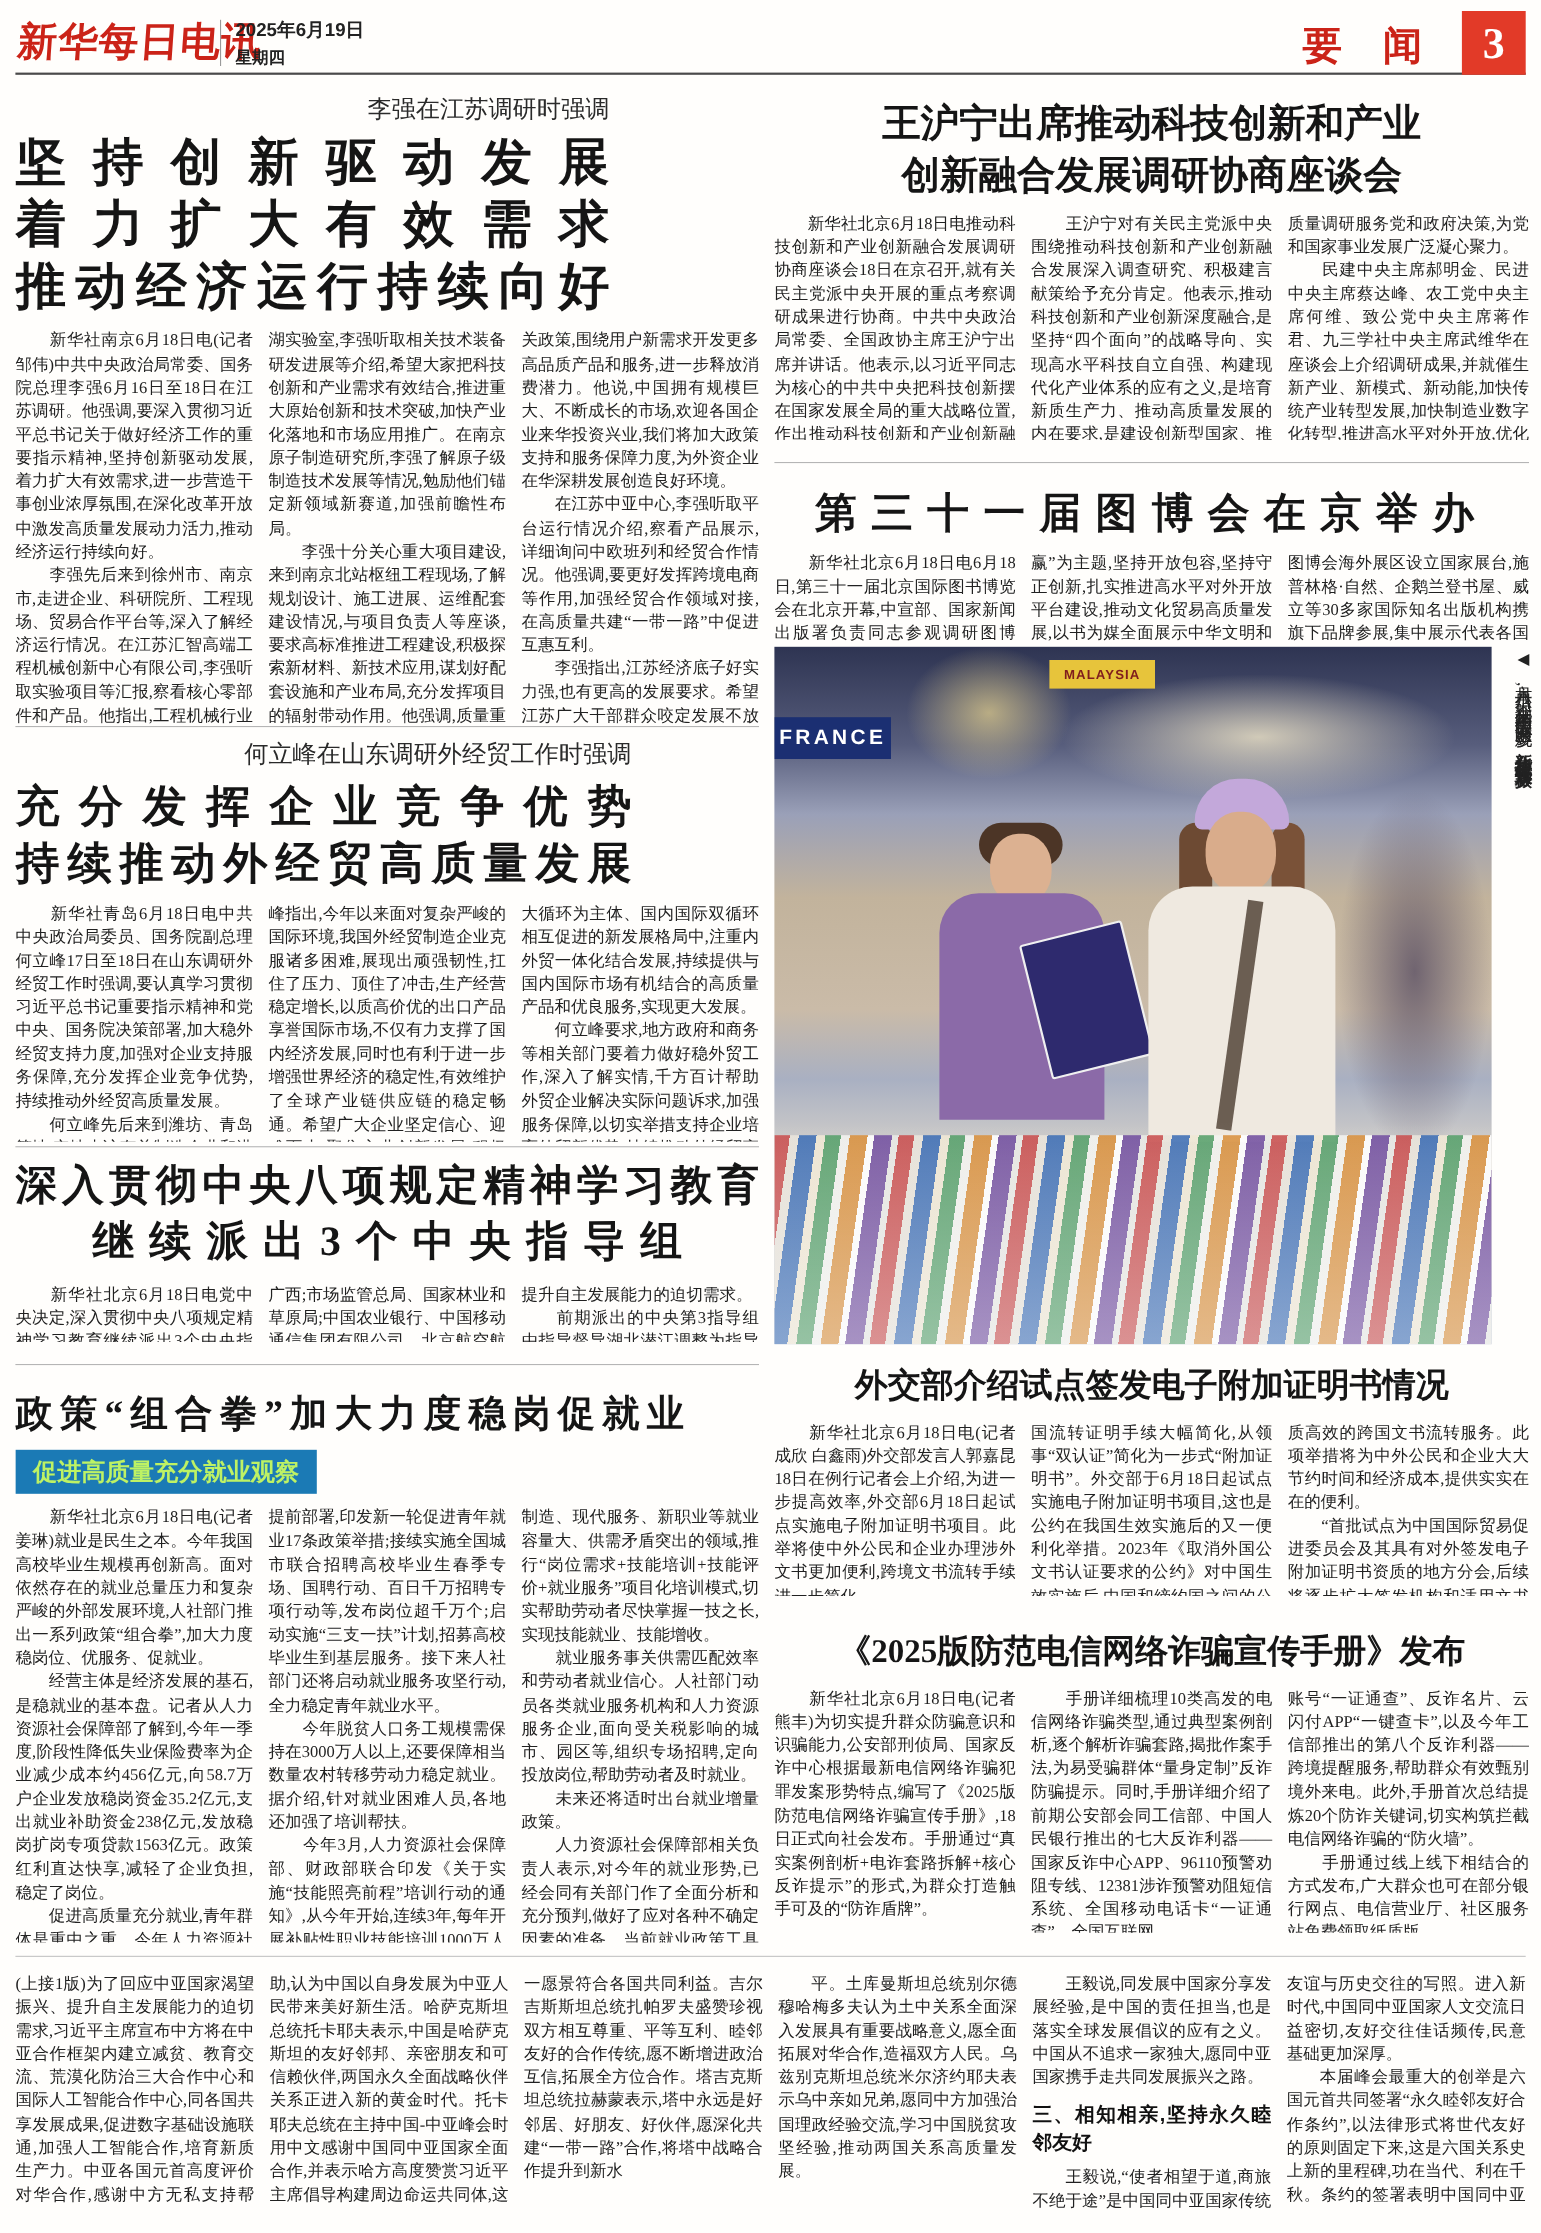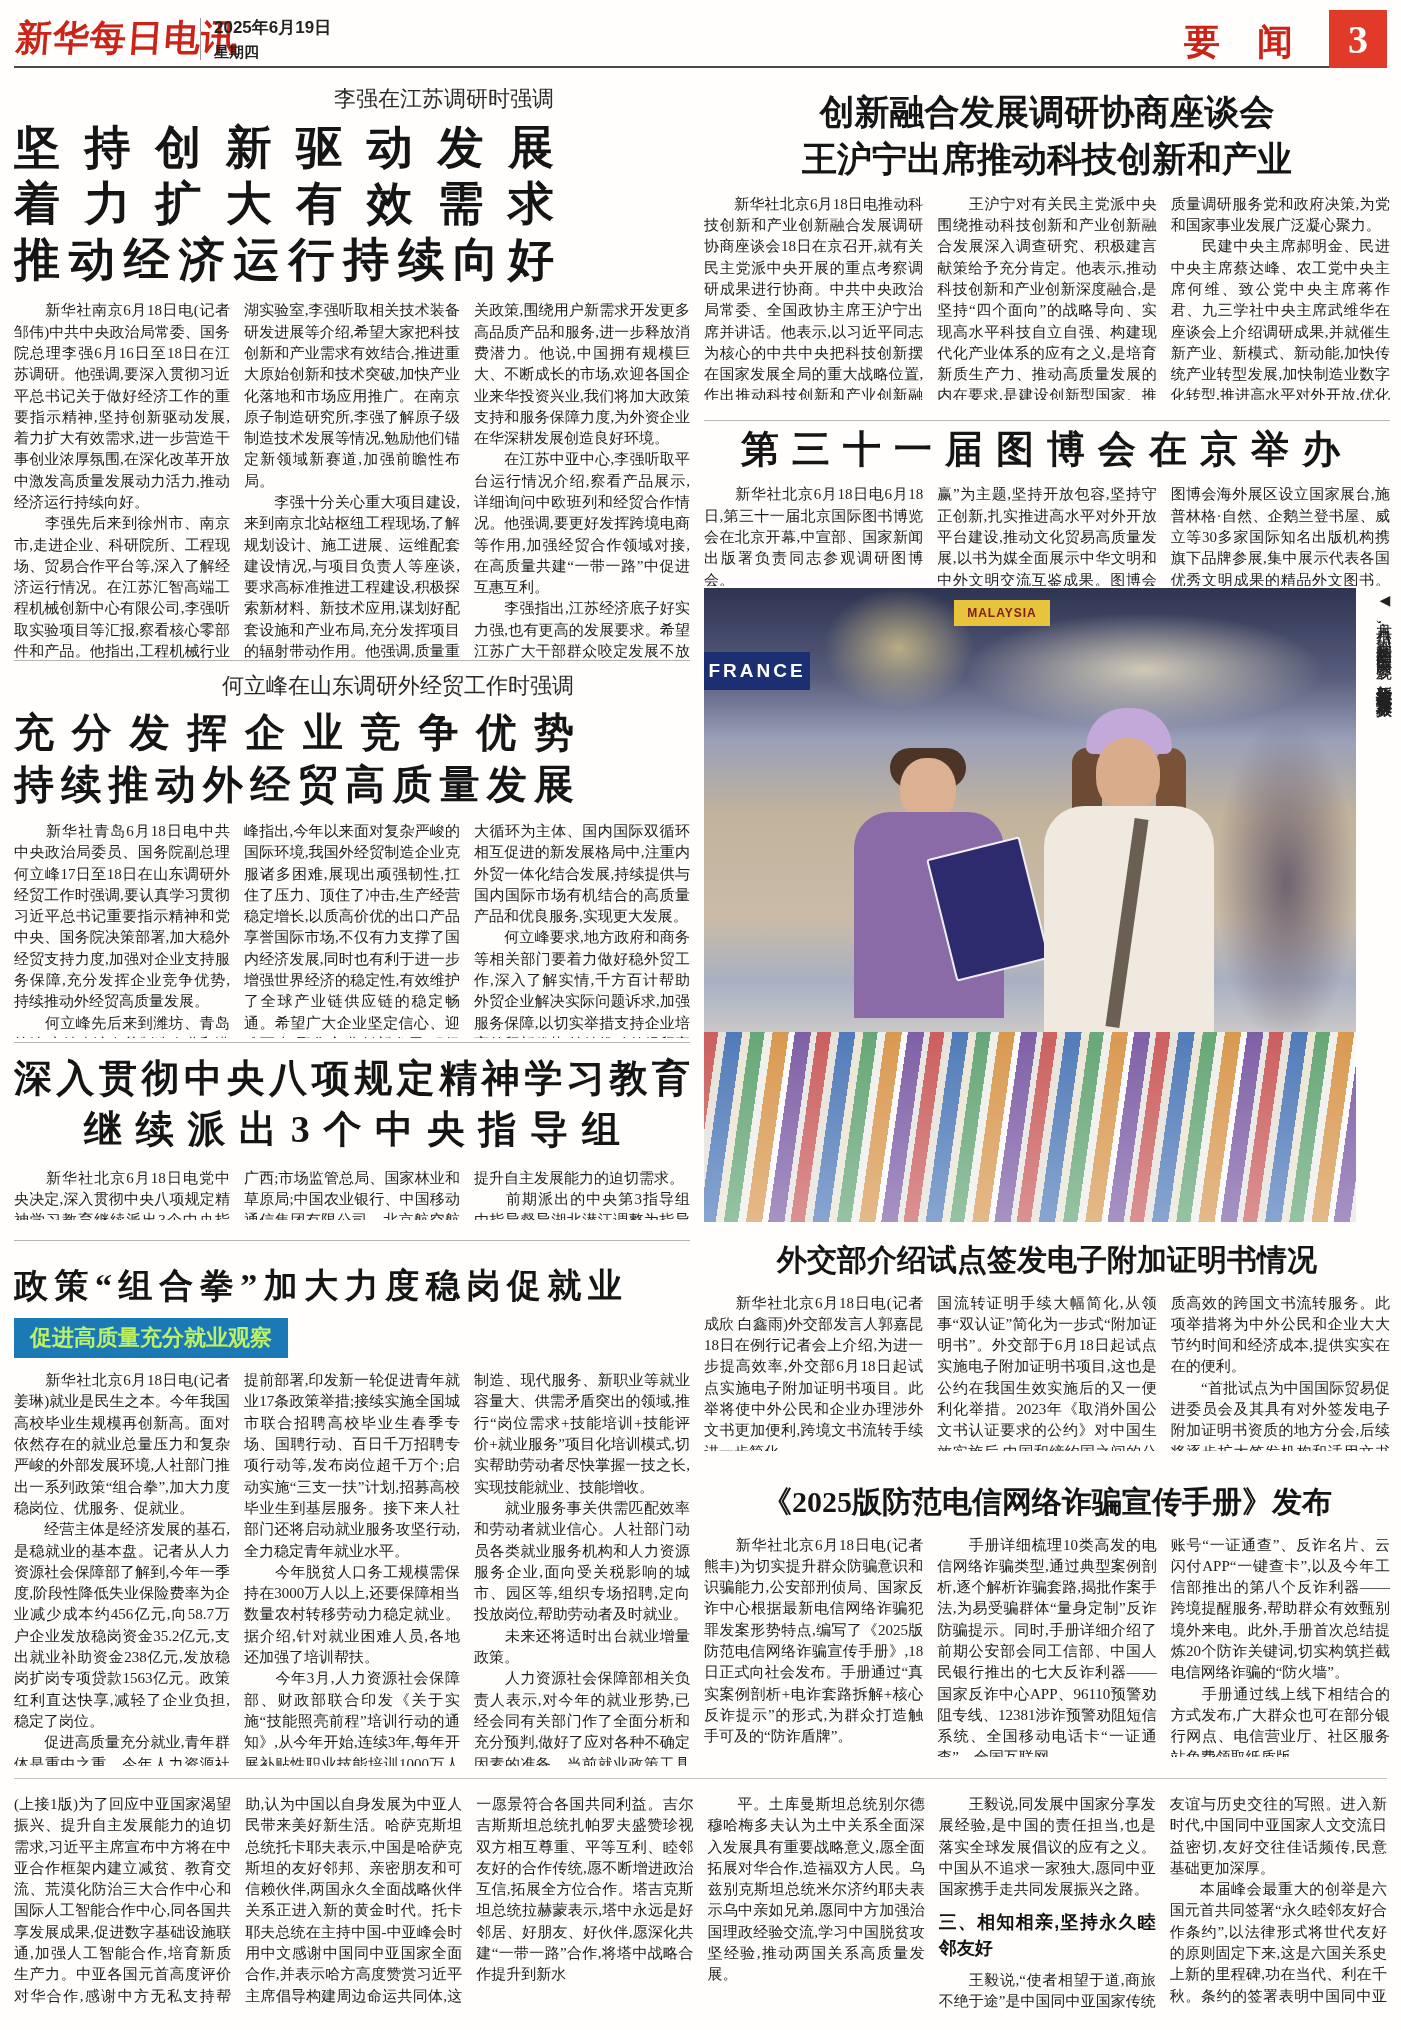--- a/index.html
+++ b/index.html
@@ -160,32 +160,32 @@
       <div class="col">湖实验室,李强听取相关技术装备研发进展等介绍,希望大家把科技创新和产业需求有效结合,推进重大原始创新和技术突破,加快产业化落地和市场应用推广。在南京原子制造研究所,李强了解原子级制造技术发展等情况,勉励他们锚定新领域新赛道,加强前瞻性布局。
 　　李强十分关心重大项目建设,来到南京北站枢纽工程现场,了解规划设计、施工进展、运维配套建设情况,与项目负责人等座谈,要求高标准推进工程建设,积极探索新材料、新技术应用,谋划好配套设施和产业布局,充分发挥项目的辐射带动作用。他强调,质量重于泰山,要以百年大计的要求把控好每一个环节,确保工程质量。在博西家用电器(中国)投资有限公司,李强了解企业技术研发和市场拓展等情况,细致询问消费品“以旧换新”效果,希望他们用好相</div>
       <div class="col">关政策,围绕用户新需求开发更多高品质产品和服务,进一步释放消费潜力。他说,中国拥有规模巨大、不断成长的市场,欢迎各国企业来华投资兴业,我们将加大政策支持和服务保障力度,为外资企业在华深耕发展创造良好环境。
 　　在江苏中亚中心,李强听取平台运行情况介绍,察看产品展示,详细询问中欧班列和经贸合作情况。他强调,要更好发挥跨境电商等作用,加强经贸合作领域对接,在高质量共建“一带一路”中促进互惠互利。
 　　李强指出,江苏经济底子好实力强,也有更高的发展要求。希望江苏广大干部群众咬定发展不放松,凝心聚力、扎实苦干,为全国经济大省挑大梁,多作贡献。
 　　吴政隆陪同调研。</div>
     </div>
   </div>
 
   <div class="art-wang">
+    <div class="headline hl center">王沪宁出席推动科技创新和产业</div>
     <div class="headline hl center">创新融合发展调研协商座谈会</div>
-    <div class="headline hl center">王沪宁出席推动科技创新和产业</div>
     <div class="body-cols">
       <div class="col">　　新华社北京6月18日电推动科技创新和产业创新融合发展调研协商座谈会18日在京召开,就有关民主党派中央开展的重点考察调研成果进行协商。中共中央政治局常委、全国政协主席王沪宁出席并讲话。他表示,以习近平同志为核心的中共中央把科技创新摆在国家发展全局的重大战略位置,作出推动科技创新和产业创新融合发展的重大部署。我们要深入学习领会习近平总书记关于推动科技创新和产业创新融合发展的重要论述,深刻把握中共中央决策部署提出的任务要求,提高政治站位、强化使命担当,为推动实施创新驱动发展战略、加快建设创新型国家贡献智慧和力量。</div>
       <div class="col">　　王沪宁对有关民主党派中央围绕推动科技创新和产业创新融合发展深入调查研究、积极建言献策给予充分肯定。他表示,推动科技创新和产业创新深度融合,是坚持“四个面向”的战略导向、实现高水平科技自立自强、构建现代化产业体系的应有之义,是培育新质生产力、推动高质量发展的内在要求,是建设创新型国家、推进中国式现代化的重大举措。要增强调研协商、建言献策的深入度和实效性,围绕科技创新和产业创新推进中的重点难点问题和政策落实中的堵点卡点问题深化研究,形成成果,做好应用转化工作。要提升政党协商质量和议政建言水平,加强重点考察调研工作,以高</div>
       <div class="col">质量调研服务党和政府决策,为党和国家事业发展广泛凝心聚力。
 　　民建中央主席郝明金、民进中央主席蔡达峰、农工党中央主席何维、致公党中央主席蒋作君、九三学社中央主席武维华在座谈会上介绍调研成果,并就催生新产业、新模式、新动能,加快传统产业转型发展,加快制造业数字化转型,推进高水平对外开放,优化企业创新生态等提出务实中肯的政策建议。
 　　中共中央政治局委员、中央统战部部长李干杰主持会议。邵鸿、秦博勇、朱永新、杨震参加会议。国家发展改革委、科技部、工业和信息化部负责同志同党外人士进行了协商交流。</div>
     </div>
   </div>
 
-  <div class="art-tubo rule-top" style="padding-top:4px;">
+  <div class="art-tubo rule-top" style="padding-top:22px;">
     <div class="headline hl center">第三十一届图博会在京举办</div>
     <div class="body-cols">
       <div class="col">　　新华社北京6月18日电6月18日,第三十一届北京国际图书博览会在北京开幕,中宣部、国家新闻出版署负责同志参观调研图博会。
 　　本届图博会以习近平新时代中国特色社会主义思想为指导,全面贯彻落实党的二十大和二十届三中全会精神,深入学习贯彻习近平文化思想,以“促进文明传承发展,推动交流互鉴共</div>
       <div class="col">赢”为主题,坚持开放包容,坚持守正创新,扎实推进高水平对外开放平台建设,推动文化贸易高质量发展,以书为媒全面展示中华文明和中外文明交流互鉴成果。图博会展览面积6万平方米,分为国内出版展区、海外出版展区、网络出版展区等展区,吸引80多个国家和地区的1700多家展商现场参展,参展图书22万多种。法国、德国、日本等20多个国家和</div>
       <div class="col">图博会海外展区设立国家展台,施普林格·自然、企鹅兰登书屋、威立等30多家国际知名出版机构携旗下品牌参展,集中展示代表各国优秀文明成果的精品外文图书。腾讯、抖音、网易、三七互娱等企业在网络出版展区重点展示网络文学、网络游戏等新出版业态成果。
 　　本届图博会为期5天,由国家新闻出版署主办。</div>
     </div>
   </div>
 

